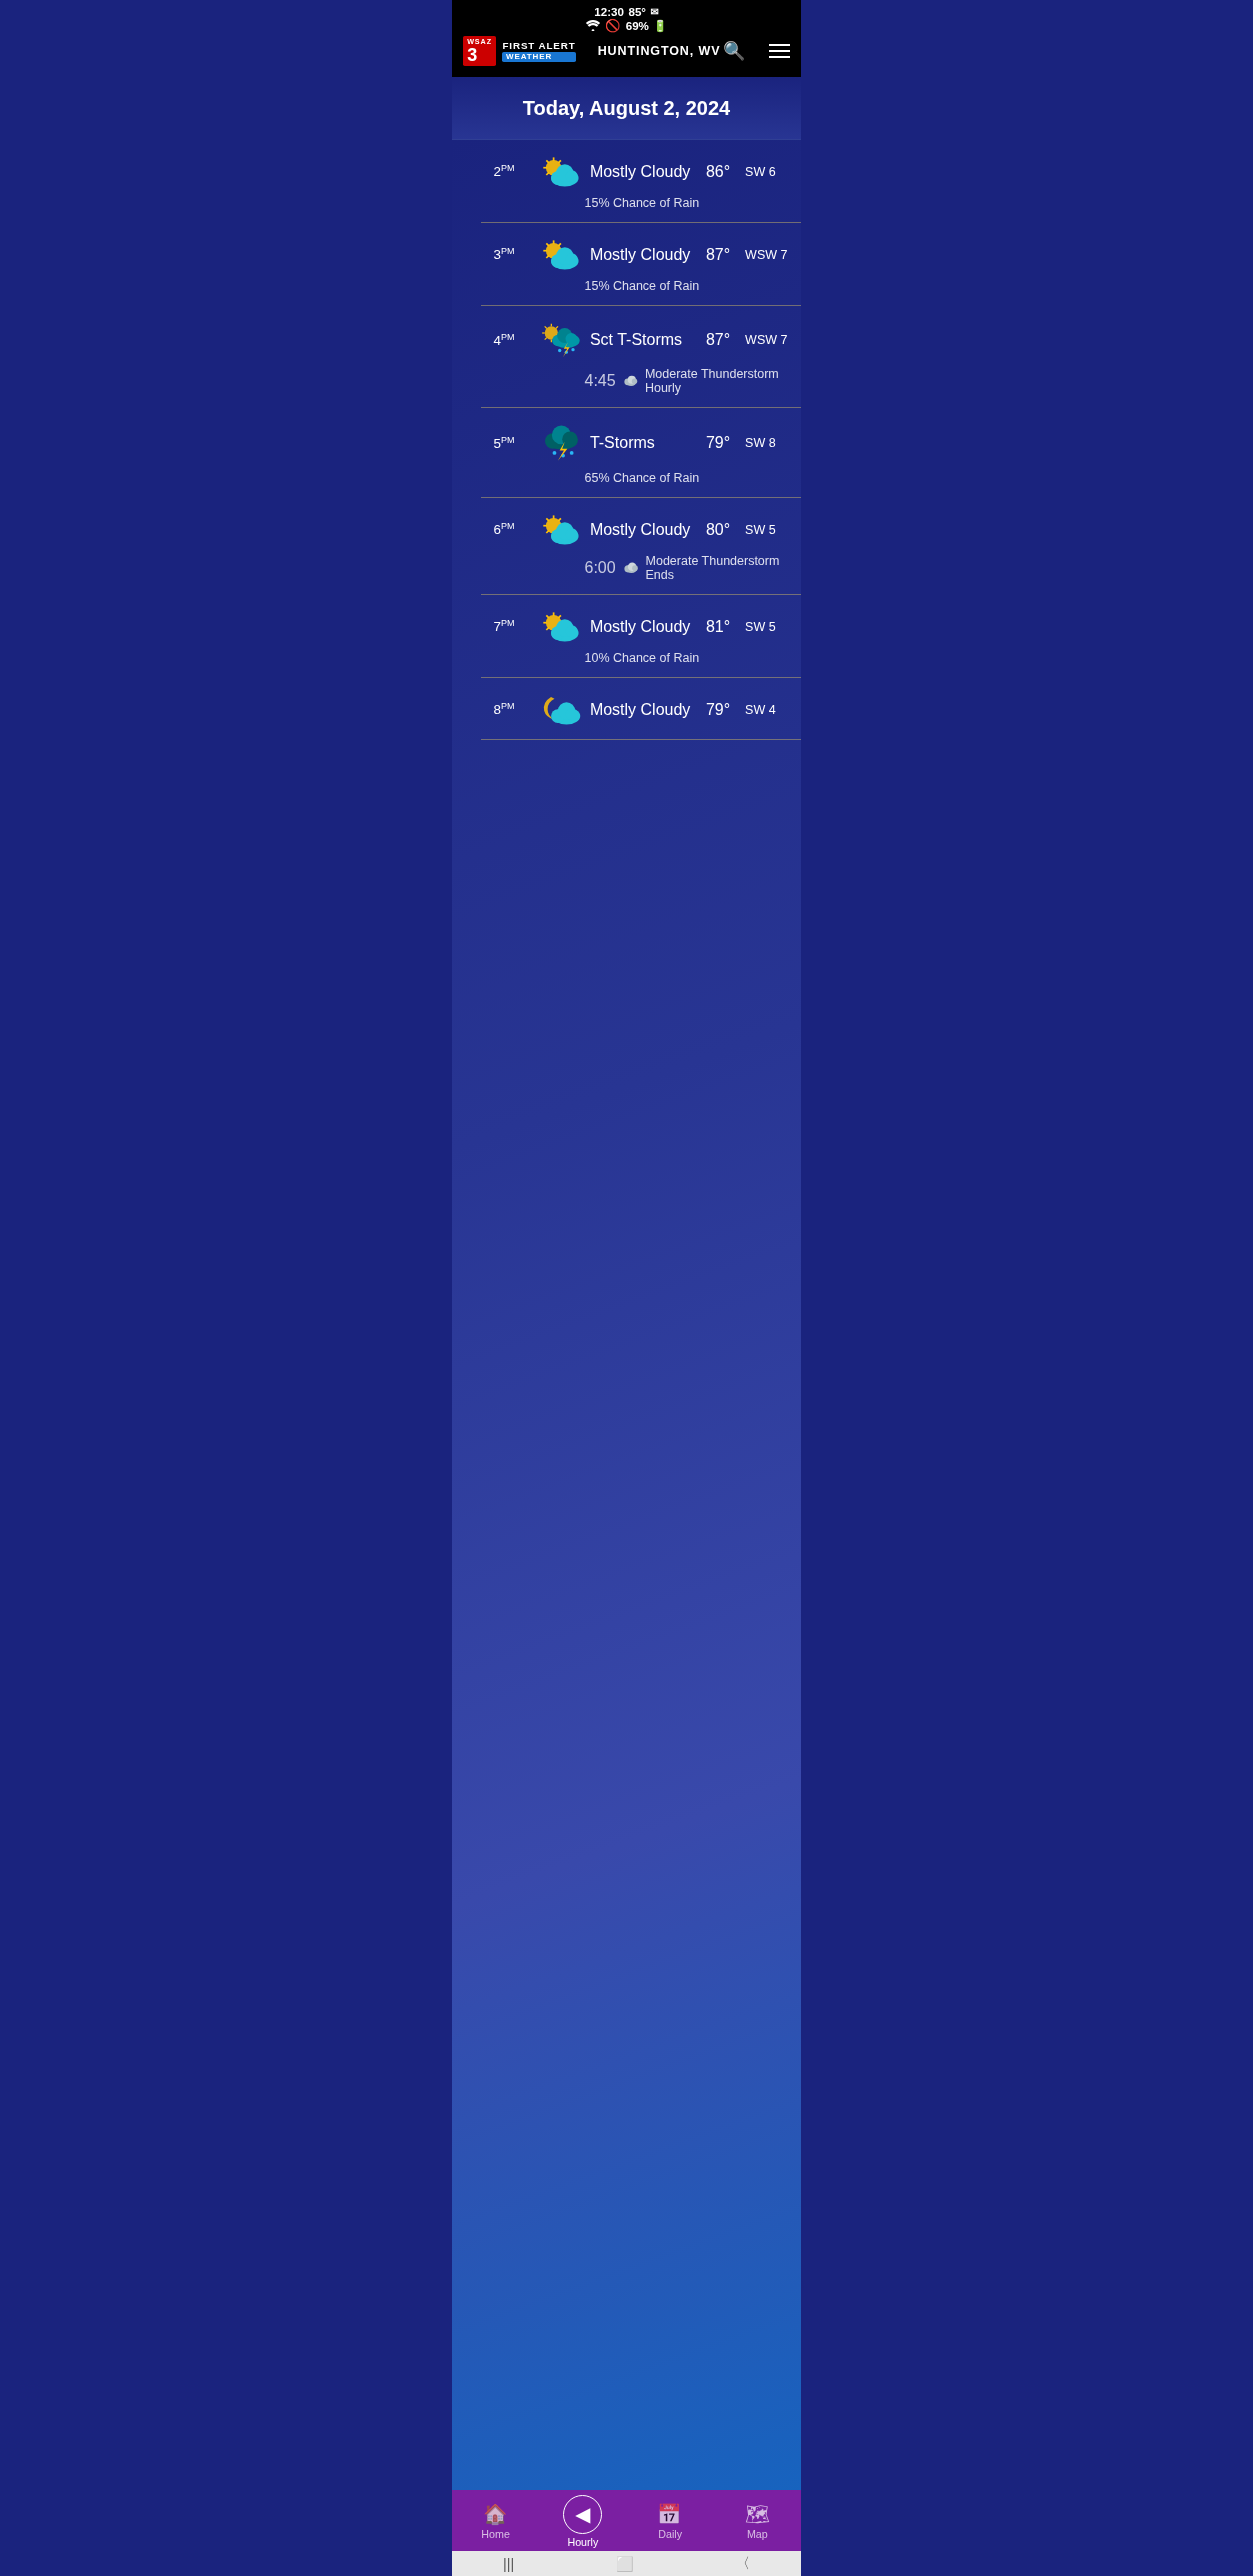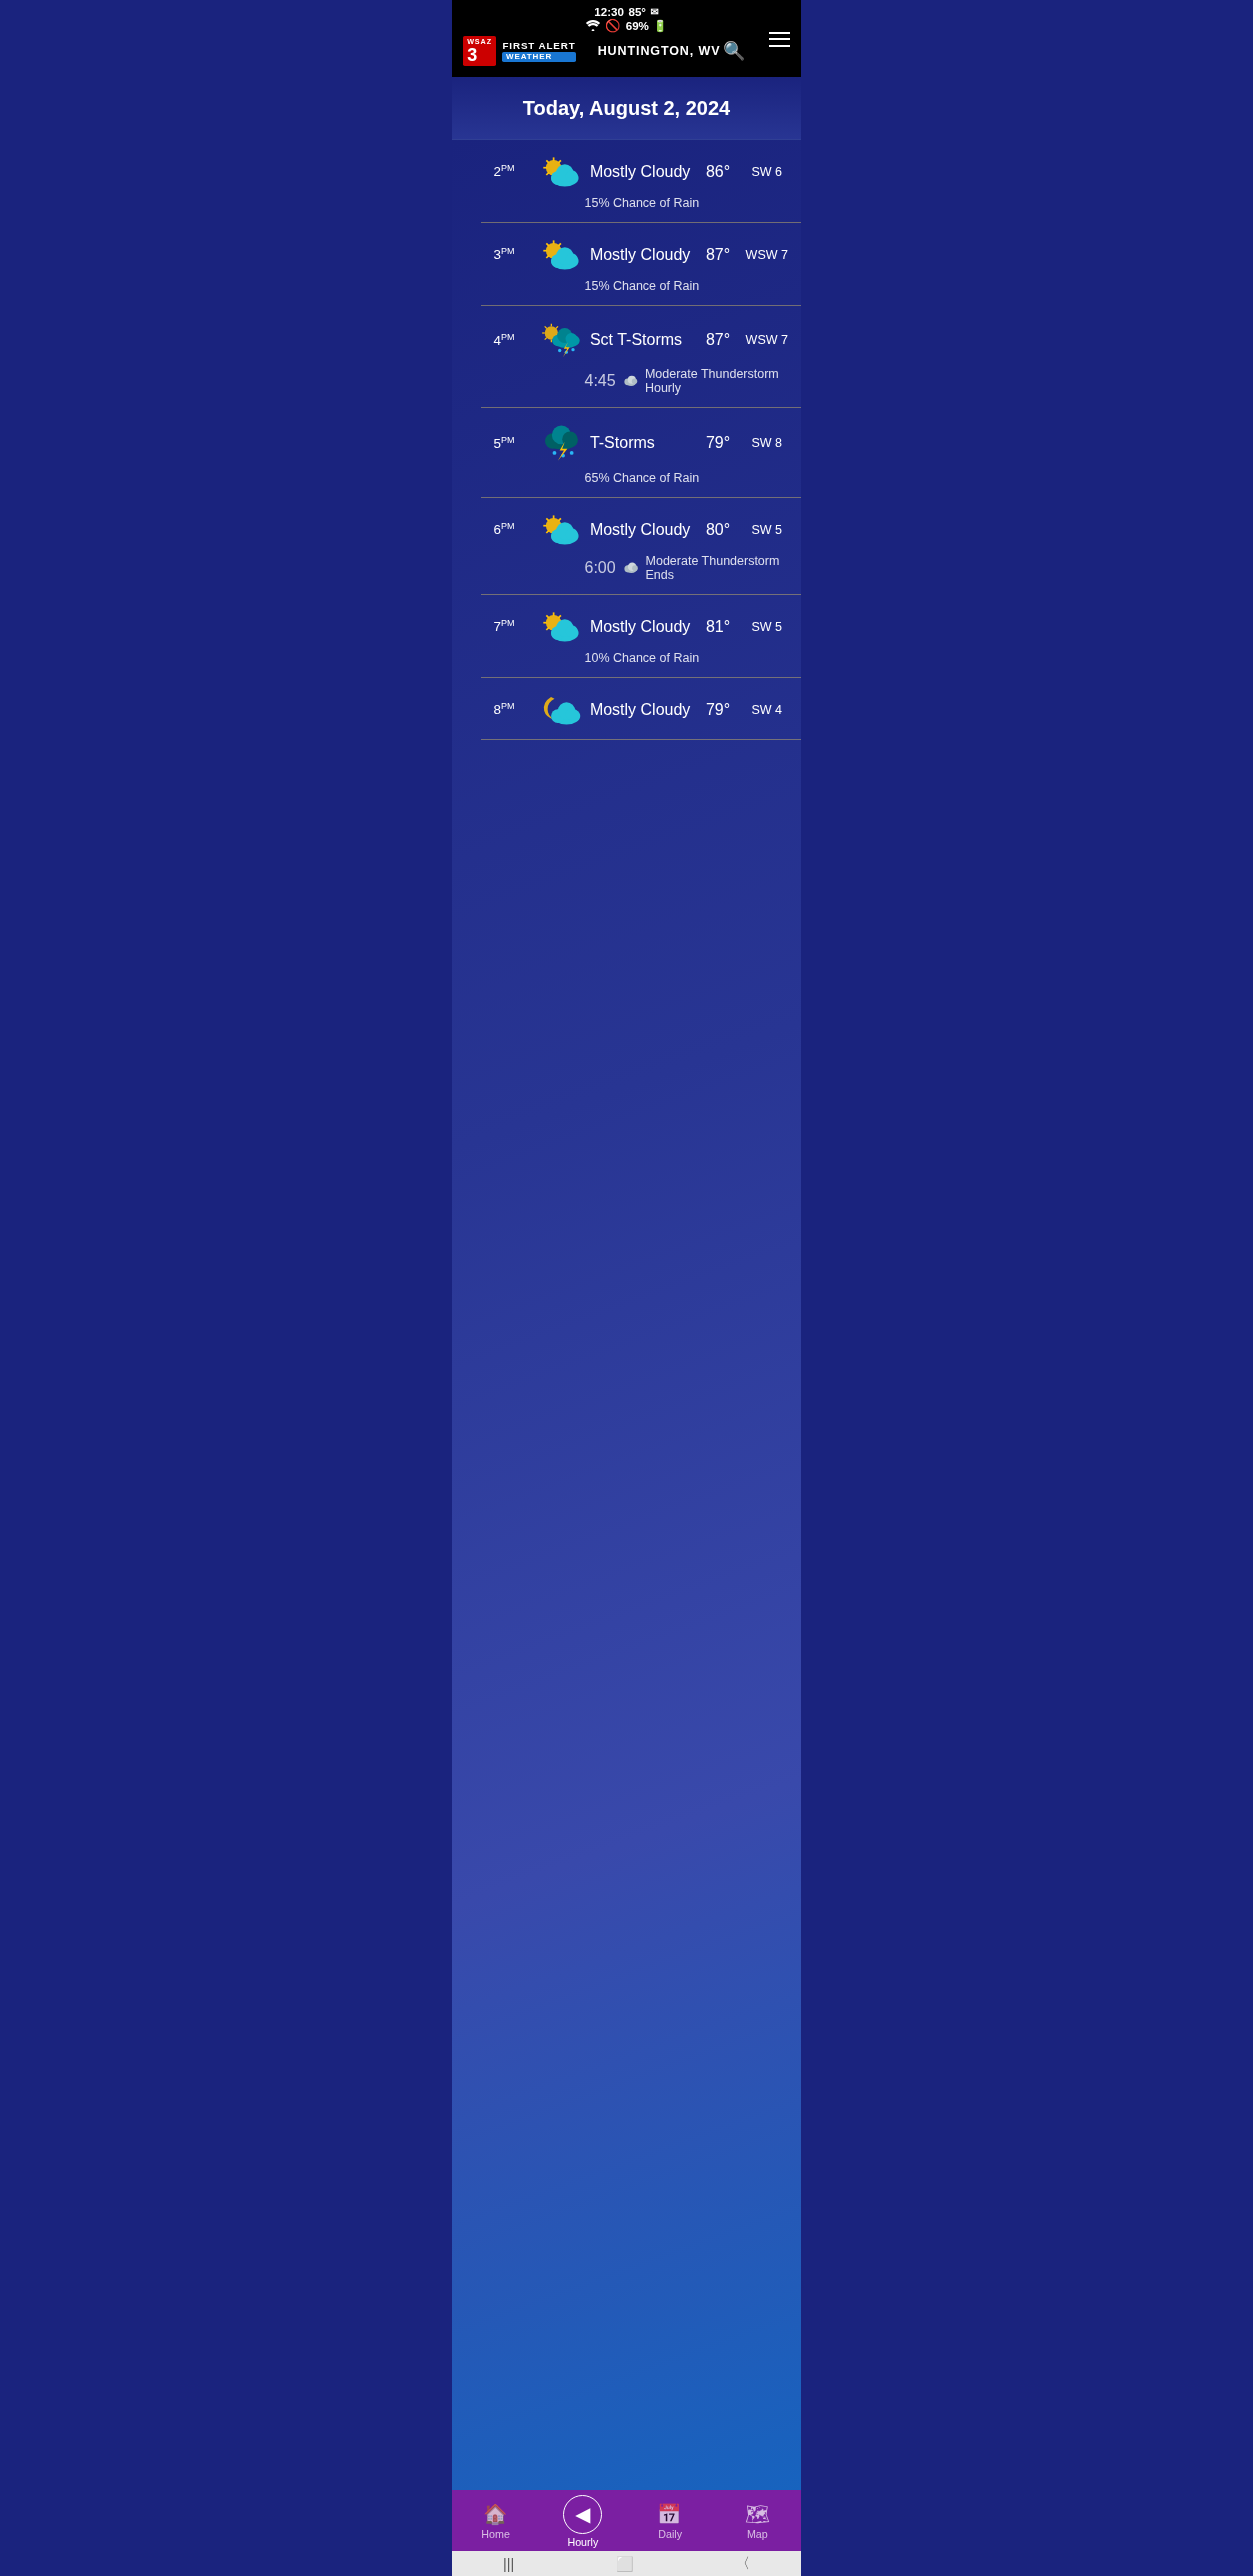--- a/index.html
+++ b/index.html
@@ -28,20 +28,21 @@
       height: 25px;
       flex-direction: column;
     }
     .status-left { display: flex; align-items: center; gap: 4.5px; }
     .status-right { display: flex; align-items: center; gap: 4.5px; }
 
     
     .header {
       background: #000;
       display: flex;
+      align-items: center;
       justify-content: space-between;
       padding: 7.2px 10.7px;
       height: 52px;
     }
     .logo {
       display: flex;
       align-items: center;
       gap: 0;
     }
     .logo-box {
@@ -152,21 +153,21 @@
       font-size: 16px;
       font-weight: 400;
       color: white;
       width: 47px;
       text-align: center;
     }
     .wind {
       font-size: 12.5px;
       color: white;
       width: 47px;
-      text-align: center;
+      text-align: left;
       padding-left: 3.6px;
     }
     .weather-sub {
       padding-top: 7.2px;
       padding-left: 91px;
       font-size: 12.5px;
       color: rgba(255,255,255,0.85);
       display: flex;
       align-items: center;
       gap: 7.2px;

